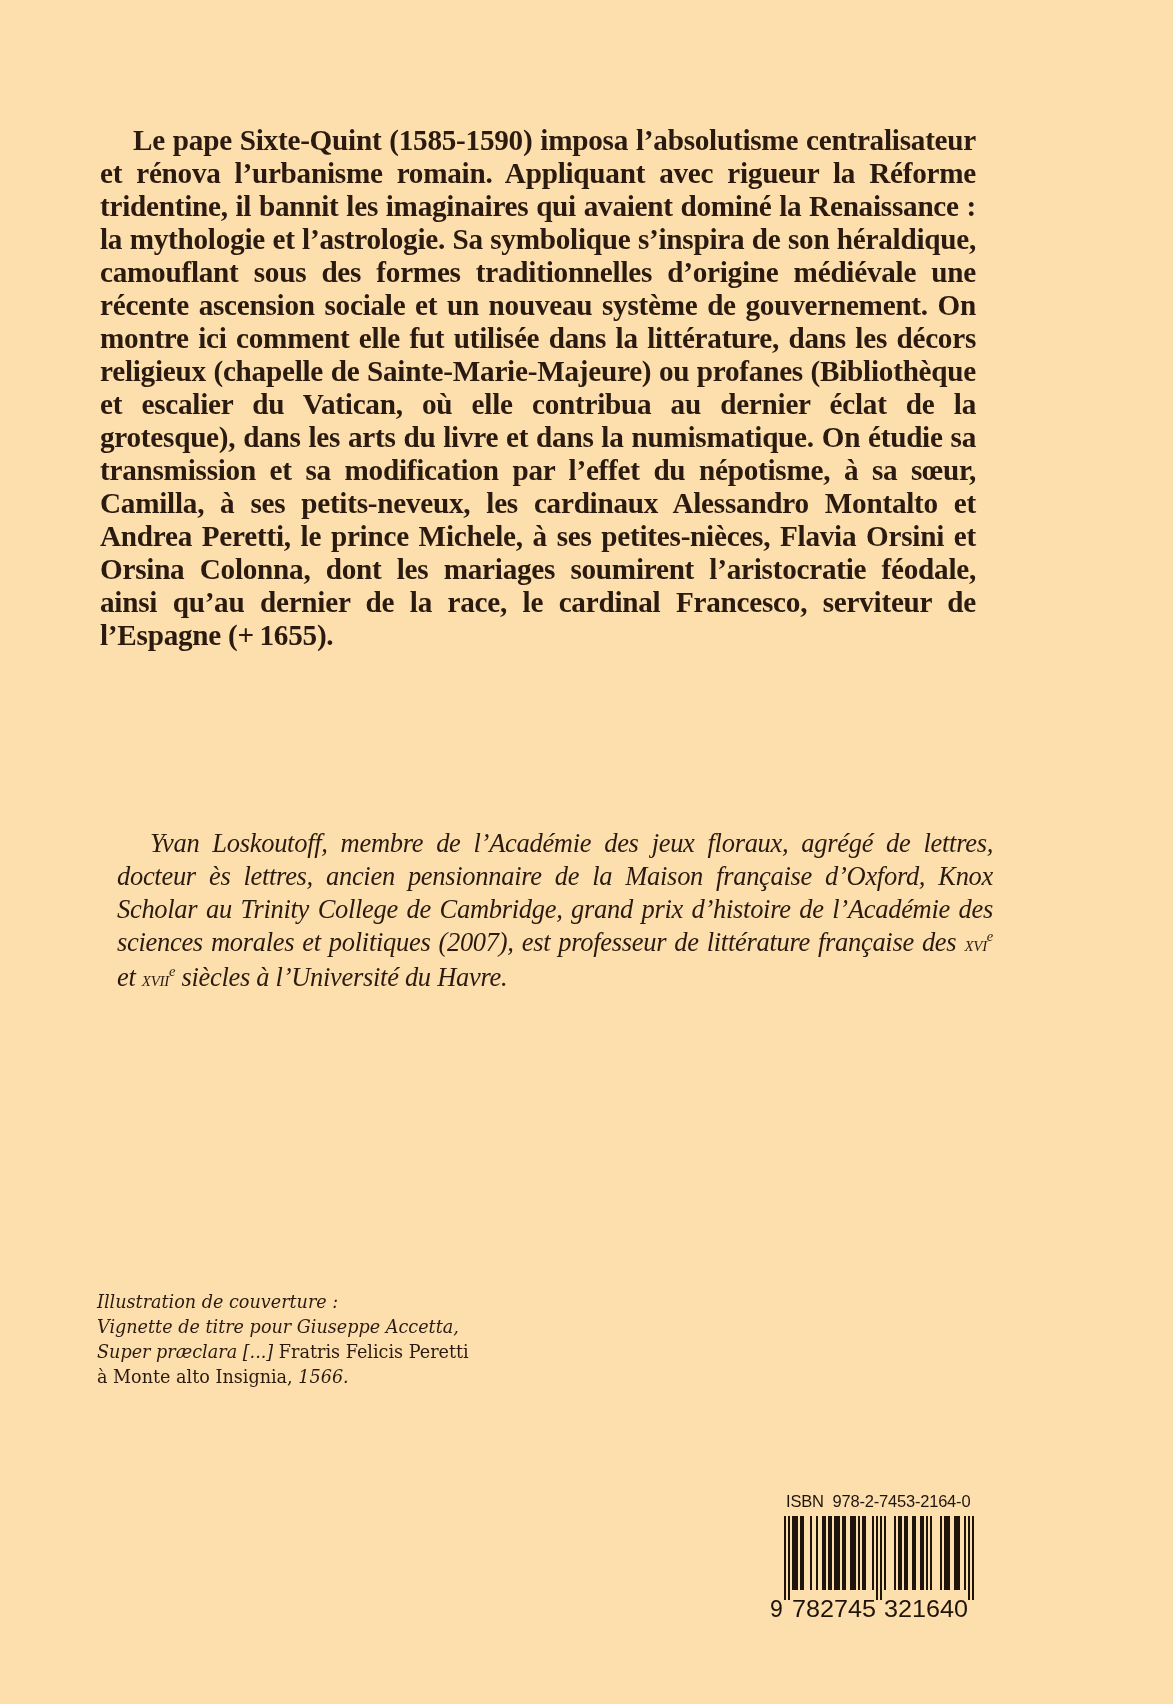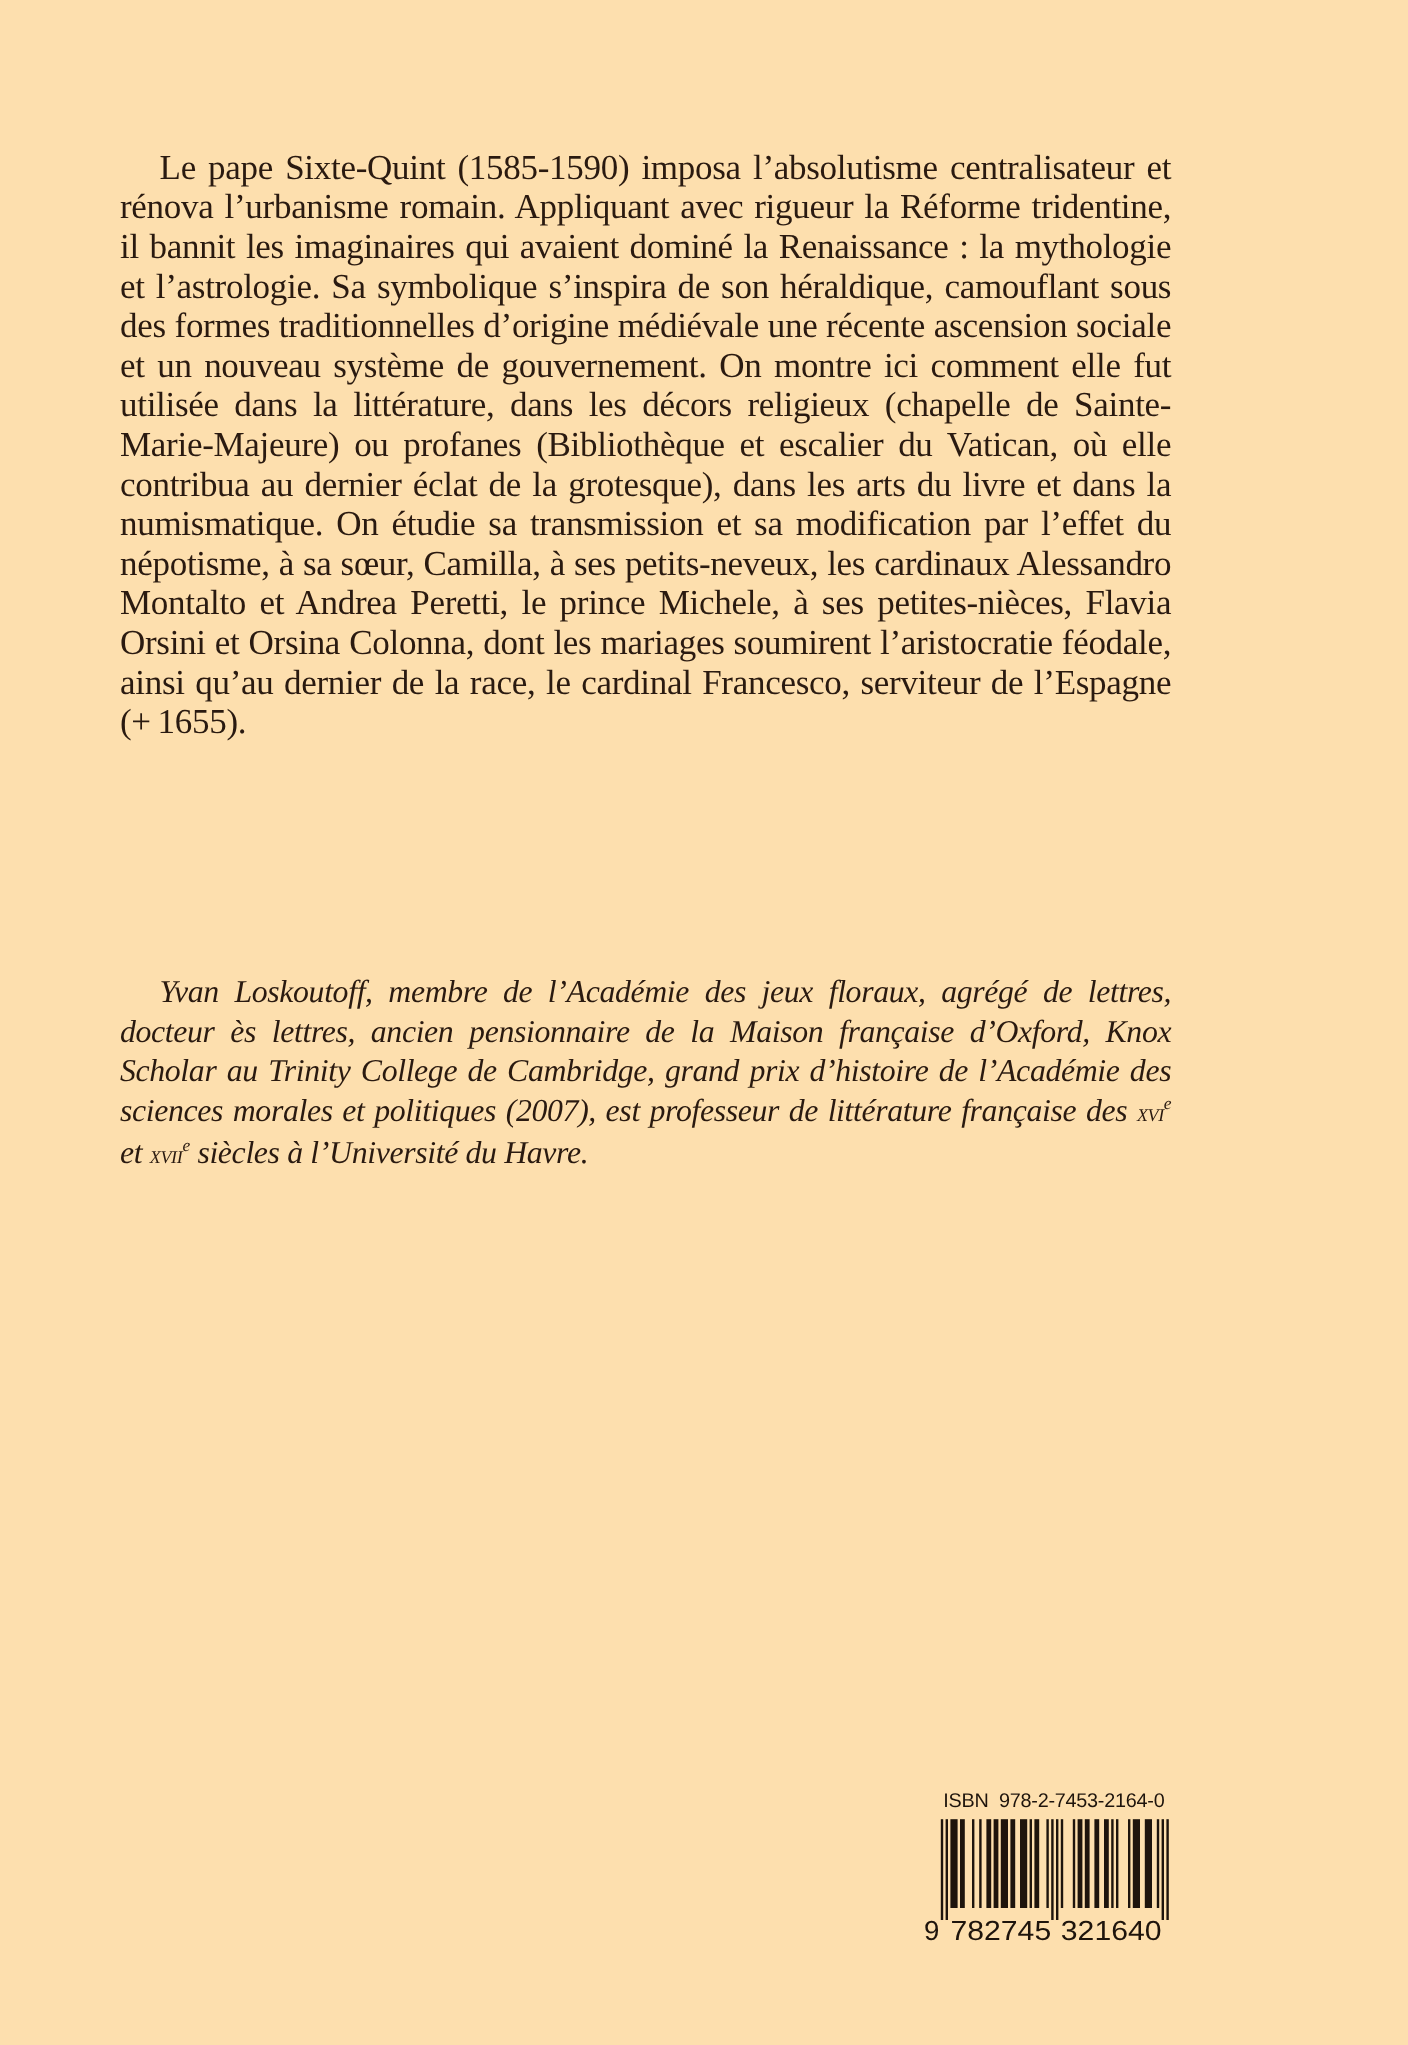--- a/index.html
+++ b/index.html
@@ -26,32 +26,33 @@
       top: 124px;
       width: 876px;
       font-size: 29.2px;
       line-height: 33px;
       text-align: justify;
       text-indent: 33px;
       margin: 0;
       letter-spacing: -0.25px;
       word-spacing: 0px;
       hyphens: manual;
+      font-weight: bold;
     }
     .author-bio {
       position: absolute;
       left: 100px;
       top: 810px;
       width: 876px;
       font-size: 26.5px;
       line-height: 33px;
       font-style: italic;
       text-align: justify;
       text-indent: 33px;
-      margin: 0;
+      margin: 17px;
       letter-spacing: -0.3px;
     }
     .sc {
       font-variant: small-caps;
       font-style: italic;
       font-size: 0.82em;
     }
     .author-bio sup {
       font-size: 0.55em;
       line-height: 0;
@@ -110,20 +111,26 @@
   </style>
 </head>
 <body>
 
 <div class="page">
 
   <p class="summary">Le pape Sixte-Quint (1585-1590) imposa l’absolutisme centra­lisateur et rénova l’urbanisme romain. Appliquant avec rigueur la Réforme tridentine, il bannit les imaginaires qui avaient dominé la Renaissance&nbsp;: la mythologie et l’astrologie. Sa symbolique s’ins­pira de son héraldique, camouflant sous des formes tradition­nelles d’origine médiévale une récente ascension sociale et un nouveau système de gouvernement. On montre ici comment elle fut utilisée dans la littérature, dans les décors religieux (chapelle de Sainte-Marie-Majeure) ou profanes (Bibliothèque et escalier du Vatican, où elle contribua au dernier éclat de la grotesque), dans les arts du livre et dans la numismatique. On étudie sa transmission et sa modification par l’effet du népotisme, à sa sœur, Camilla, à ses petits-neveux, les cardinaux Alessandro Montalto et Andrea Peretti, le prince Michele, à ses petites-​nièces, Flavia Orsini et Orsina Colonna, dont les mariages soumi­rent l’aristocratie féodale, ainsi qu’au dernier de la race, le cardi­nal Francesco, serviteur de l’Espagne (+ 1655).</p>
 
   <p class="author-bio"><span>Yvan Loskoutoff, membre de l’Académie des jeux floraux, agrégé de lettres, docteur ès lettres, ancien pensionnaire de la Maison française d’Oxford, Knox Scholar au Trinity College de Cambridge, grand prix d’histoire de l’Académie des sciences morales et politiques (2007), est professeur de littérature française des </span><span class="sc">xvi</span><sup>e</sup><span> et </span><span class="sc">xvii</span><sup>e</sup><span> siècles à l’Université du Havre.</span></p>
 
+  <p class="cover-credit">
+    <span class="it">Illustration de couverture&nbsp;:</span><br>
+    <span class="it">Vignette de titre pour Giuseppe Accetta,</span><br>
+    <span class="it">Super præclara [...]</span><span> Fratris Felicis Peretti</span><br>
+    <span>à Monte alto Insignia, </span><span class="it">1566.</span>
+  </p>
 
 
   <div class="isbn-block">
     <div class="isbn-label">ISBN  978-2-7453-2164-0</div>
     <svg class="barcode" id="barcode" width="220" height="105" viewBox="0 0 220 105" xmlns="http://www.w3.org/2000/svg">
       <g id="bars">
           <rect x="14.00" y="2" width="2.00" height="84"></rect>
           <rect x="18.00" y="2" width="2.00" height="84"></rect>
           <rect x="22.00" y="2" width="6.00" height="74"></rect>
           <rect x="30.00" y="2" width="4.00" height="74"></rect>

